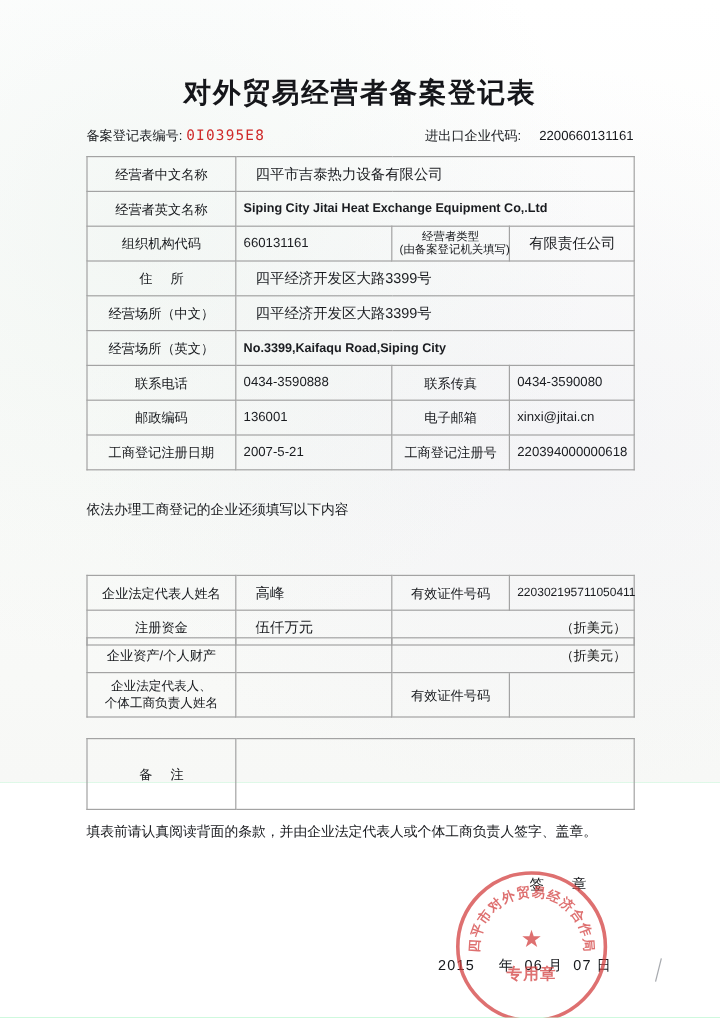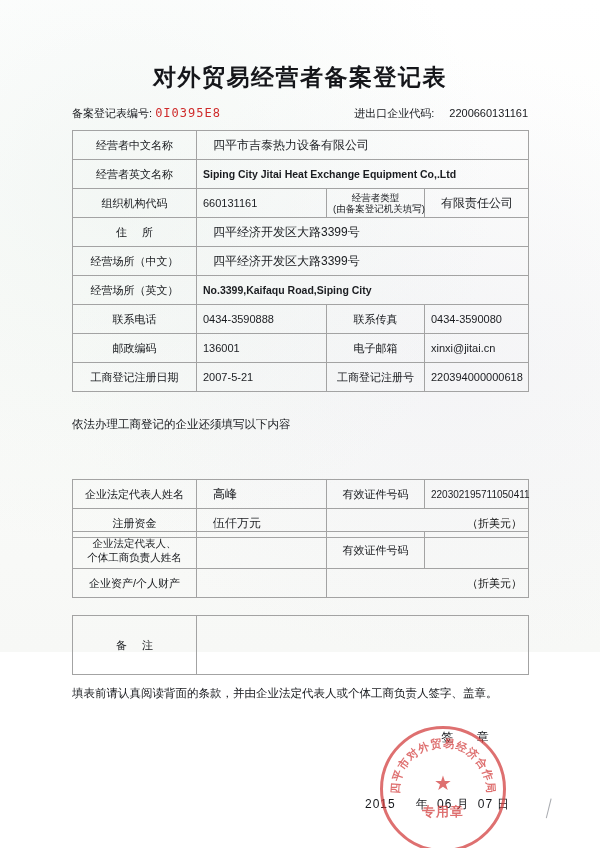--- a/index.html
+++ b/index.html
@@ -319,34 +319,34 @@
 
   <table class="main" style="top:531px;">
     <colgroup>
       <col style="width:124px">
       <col style="width:130px">
       <col style="width:98px">
       <col style="width:104px">
     </colgroup>
     <tbody>
       <tr>
+        <td class="lbl">企业资产/个人财产</td>
+        <td class="val"></td>
+        <td class="usd" colspan="2">（折美元）</td>
+      </tr>
+      <tr>
         <td class="lbl" style="height:34px;">
           <span class="two-line" style="font-size:10.5px;line-height:14px;">
             <span class="l1">企业法定代表人、</span>
             <span class="l2">个体工商负责人姓名</span>
           </span>
         </td>
         <td class="val"></td>
         <td class="lbl">有效证件号码</td>
         <td class="val"></td>
-      </tr>
-      <tr>
-        <td class="lbl">企业资产/个人财产</td>
-        <td class="val"></td>
-        <td class="usd" colspan="2">（折美元）</td>
       </tr>
     </tbody>
   </table>
 
   <table class="main" style="top:615px;">
     <colgroup>
       <col style="width:124px">
       <col style="width:332px">
     </colgroup>
     <tbody>

